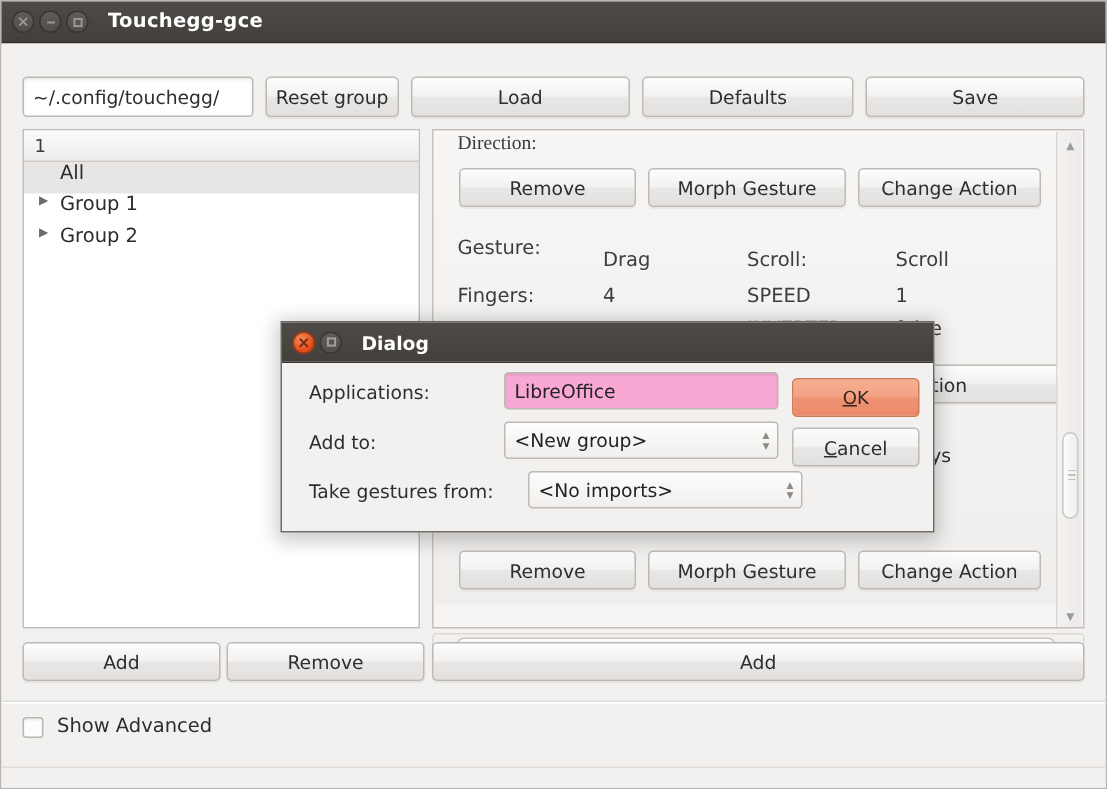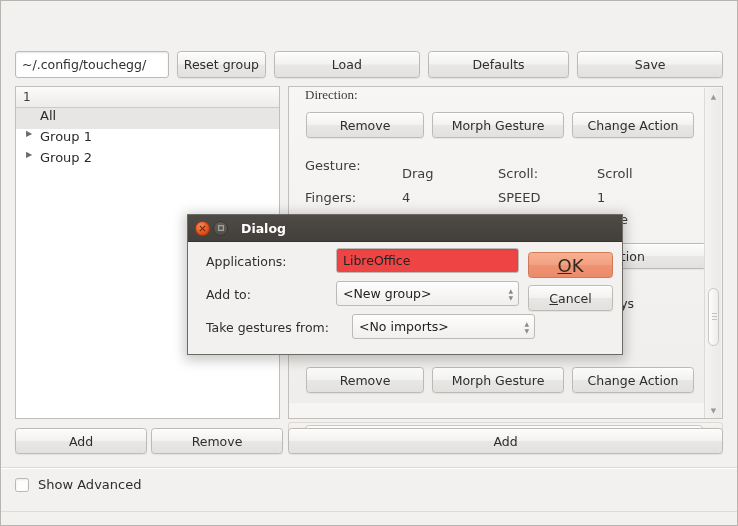--- a/index.html
+++ b/index.html
@@ -254,21 +254,21 @@
     font-size: 12.5px; font-weight: bold;
   }
   .dlg-body { position: relative; height: 113px; }
 
   .dlg-label {
     position: absolute;
     font-size: 12.5px; color: #2e2e2e;
   }
   .dlg-entry {
     position: absolute;
-    background: #ef4444;
+    background: #f9a8d4;
     border: 1px solid #bdb9b5; border-radius: 3px;
     font-size: 12.5px; color: #232323;
     display: flex; align-items: center;
     padding: 0 6px;
     box-shadow: inset 0 1px 2px rgba(0,0,0,.10);
   }
   .dlg-combo {
     position: absolute;
     background: linear-gradient(to bottom,#fdfdfd,#f1efed);
     border: 1px solid #bdb9b5; border-radius: 3px;
@@ -280,34 +280,54 @@
     position: absolute; right: 5px; top: 50%;
     transform: translateY(-50%);
     display: flex; flex-direction: column; gap: 2px;
     color: #8d8a86; font-size: 6px; line-height: 5px;
   }
   .dlg-ok {
     position: absolute; left: 527px; top: 251px;
     width: 85px; height: 26px;
     background: linear-gradient(to bottom, #f6b091 0%, #f3a183 48%, #ef9272 52%, #eb8a6a 100%);
     border: 1px solid #cf7a56; border-radius: 3.5px;
-    font-size: 18px; color: #33281f;
+    font-size: 12px; color: #33281f;
     display: flex; align-items: center; justify-content: center;
   }
   .dlg-cancel {
     position: absolute; left: 527px; top: 284px;
     width: 85px; height: 26px;
   }
   .u { text-decoration: underline; }
 </style>
 </head>
 <body>
 
 <div class="window">
 
+  <div class="titlebar">
+    <div class="wbtns">
+      <div class="wbtn">
+        <svg width="7" height="7" viewBox="0 0 8 8">
+            <path d="M1 1 L7 7 M7 1 L1 7" stroke="#9c9893" stroke-width="1.4" fill="none"></path>
+          </svg>
+      </div>
+      <div class="wbtn">
+        <svg width="8" height="8" viewBox="0 0 8 8">
+            <path d="M1.5 4 L6.5 4" stroke="#9c9893" stroke-width="1.4" fill="none"></path>
+          </svg>
+      </div>
+      <div class="wbtn">
+        <svg width="8" height="8" viewBox="0 0 8 8">
+            <rect x="1.6" y="1.6" width="4.8" height="4.8" stroke="#9c9893" stroke-width="1.3" fill="none"></rect>
+          </svg>
+      </div>
+    </div>
+    <div class="title-text">Touchegg-gce</div>
+  </div>
 
   <div class="client">
 
     <div class="toolbar">
       <div class="path-entry" title="~/.config/touchegg/">~/.config/touchegg/</div>
       <div class="btn tb-reset">Reset group</div>
       <div class="btn tb-load">Load</div>
       <div class="btn tb-def">Defaults</div>
       <div class="btn tb-save">Save</div>
     </div>

